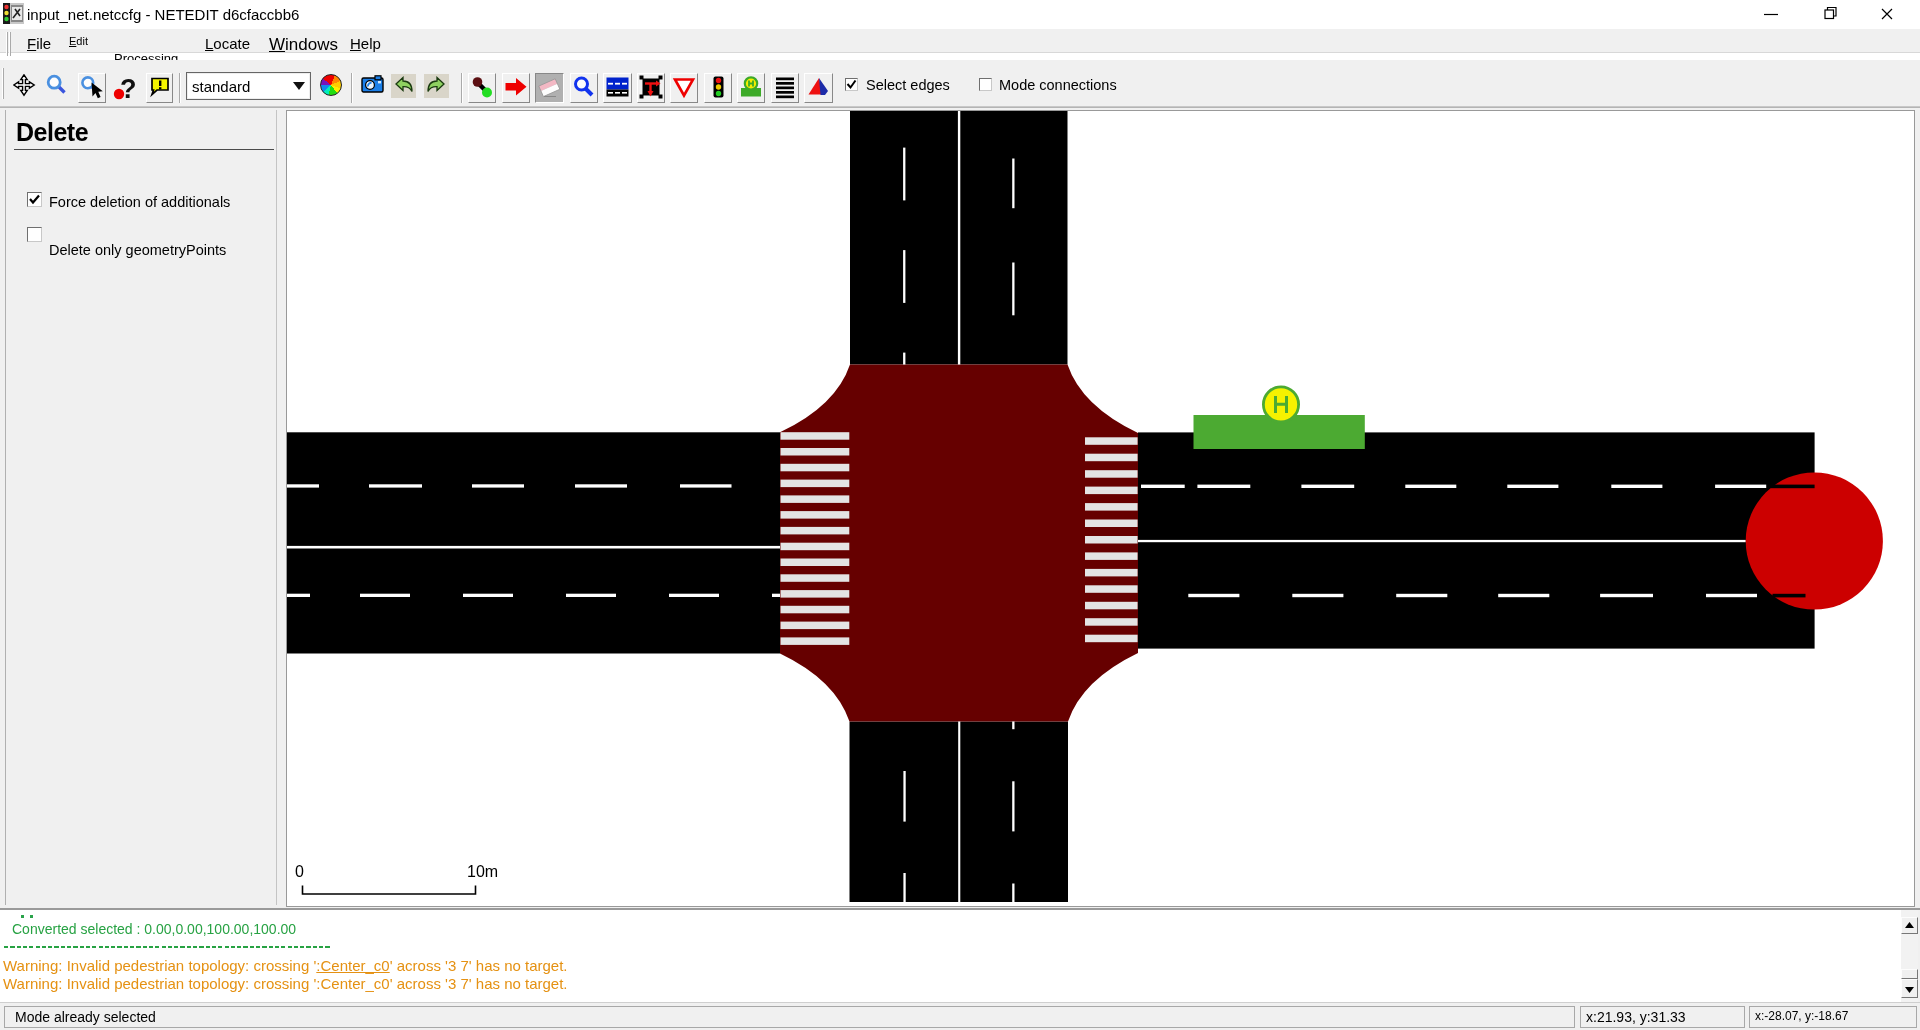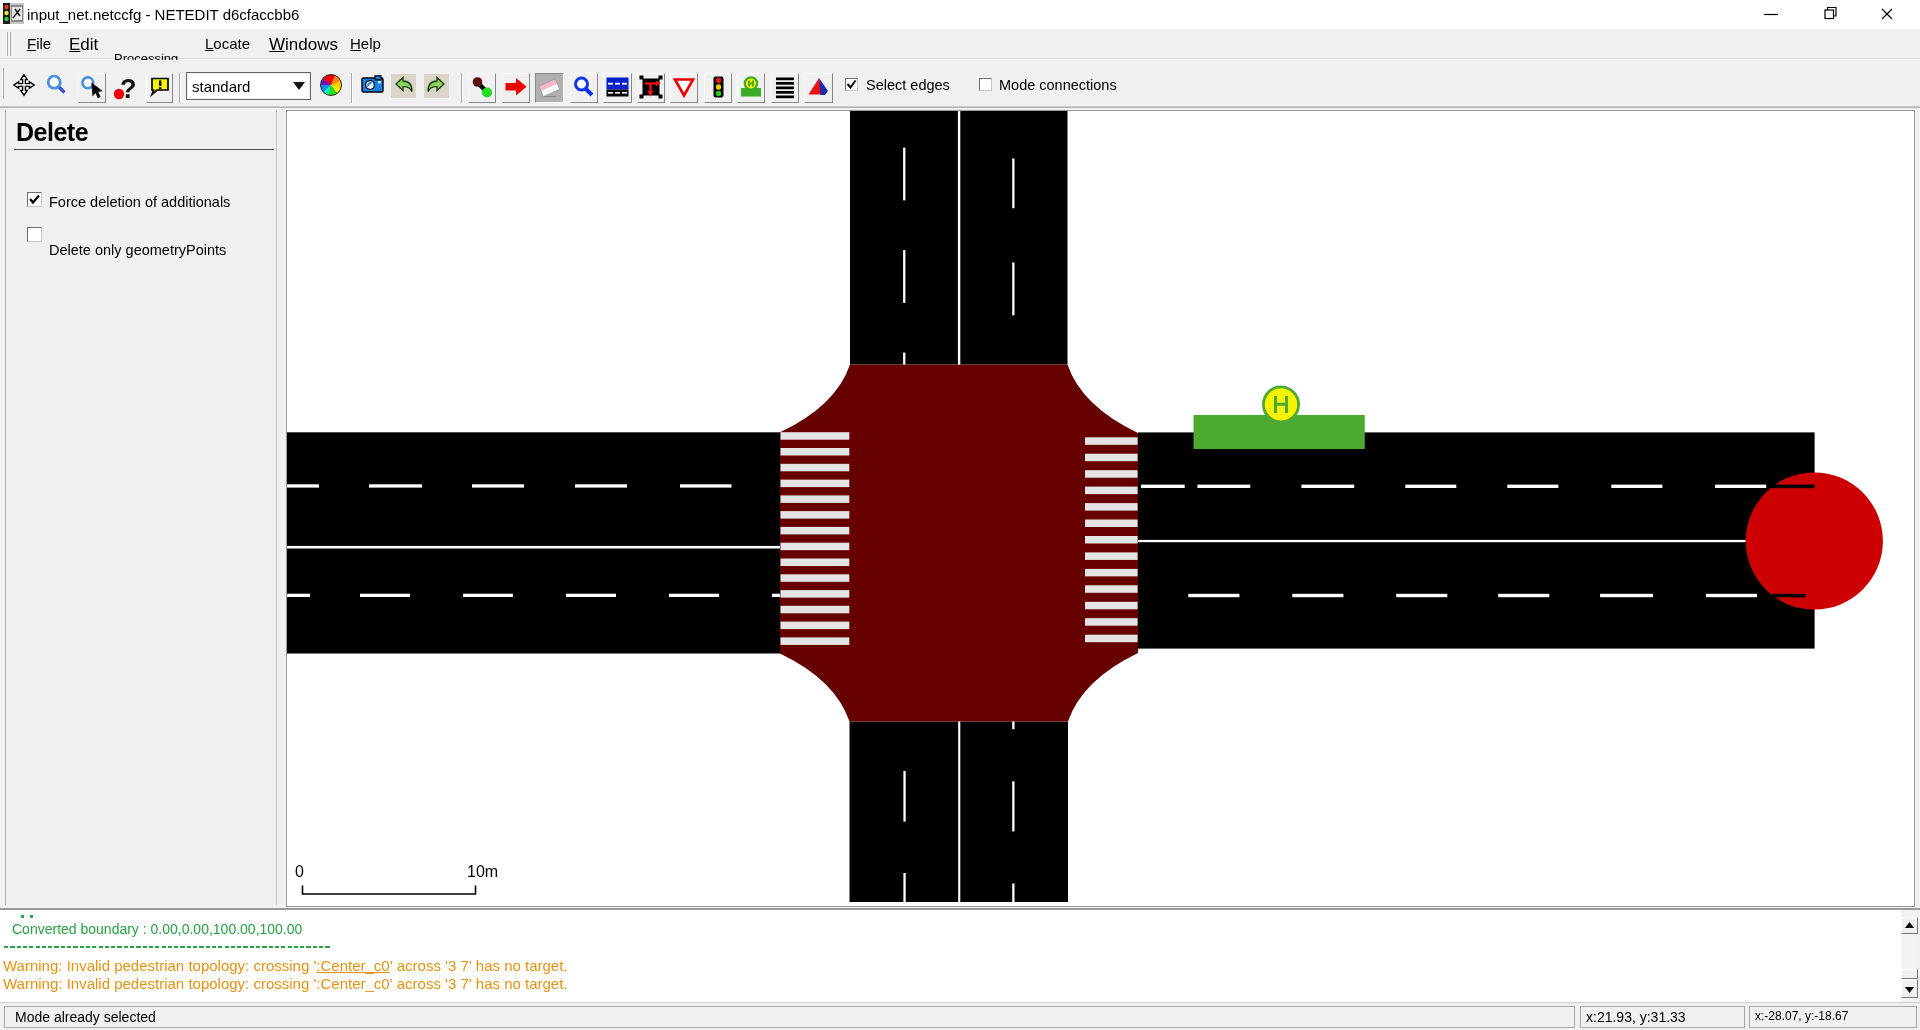--- a/index.html
+++ b/index.html
@@ -26,25 +26,25 @@
   </svg>
   <div class="abs" style="left:27px;top:6px;font-size:15px;letter-spacing:0px">input_net.netccfg - NETEDIT d6cfaccbb6</div>
   <svg class="abs" style="left:1740px;top:0" width="180" height="29" viewBox="0 0 180 29">
     <line x1="24" y1="14.5" x2="38" y2="14.5" stroke="#000" stroke-width="1.2"></line>
     <rect x="85" y="10" width="8.5" height="8.5" fill="none" stroke="#000" stroke-width="1.2"></rect>
     <path d="M87.5 10 V7.5 H96 V16 H93.5" fill="none" stroke="#000" stroke-width="1.2"></path>
     <path d="M142 9 L152 19 M152 9 L142 19" stroke="#000" stroke-width="1.2"></path>
   </svg>
 </div>
 
-<div class="abs" id="menubar" style="left:0;top:29px;width:1920px;height:30px;background:#f0f0f0;border-bottom:1px solid #d8d8d8">
+<div class="abs" id="menubar" style="left:0;top:29px;width:1920px;height:24px;background:#f0f0f0;border-bottom:1px solid #d8d8d8">
   <div class="abs" style="left:6px;top:3px;width:2px;height:24px;border-left:1px solid #fff;border-right:1px solid #aaa"></div>
   <div class="abs" style="left:9px;top:3px;width:2px;height:24px;border-left:1px solid #fff;border-right:1px solid #aaa"></div>
   <div class="abs" style="left:27px;top:6px;font-size:15px"><u>F</u>ile</div>
-  <div class="abs" style="left:69px;top:6px;font-size:17px"><u>E</u>dit</div>
+  <div class="abs" style="left:69px;top:6px;font-size:11px"><u>E</u>dit</div>
   <div class="abs" style="left:114px;top:22px;font-size:13px"><u>P</u>rocessing</div>
   <div class="abs" style="left:205px;top:6px;font-size:15px"><u>L</u>ocate</div>
   <div class="abs" style="left:269px;top:6px;font-size:17px"><u>W</u>indows</div>
   <div class="abs" style="left:350px;top:6px;font-size:15px"><u>H</u>elp</div>
 </div>
 
 <div class="abs" id="toolbar" style="left:0;top:60px;width:1920px;height:47px;background:#f0f0f0;border-bottom:1px solid #c8c8c8">
   <div class="abs" style="left:2px;top:8px;width:2px;height:31px;border-left:1px solid #fff;border-right:1px solid #aaa"></div>
 
   <svg class="abs" style="left:13px;top:14px" width="23" height="23" viewBox="0 0 23 23">
@@ -307,21 +307,21 @@
       <path d="M302.5 884.5 V893 H475.5 V884.5" stroke="#000" stroke-width="1.6" fill="none"></path>
       <text x="295" y="876" font-size="16" fill="#000" font-family="Liberation Sans">0</text>
       <text x="467" y="876" font-size="16" fill="#000" font-family="Liberation Sans">10m</text>
     </svg>
   </div>
 </div>
 
 <div class="abs" id="log" style="left:0;top:908px;width:1920px;height:94px;background:#fff;border-top:2px solid #9a9a9a;overflow:hidden">
   <div class="abs" style="left:21px;top:5px;width:3px;height:3px;background:#2aa34a"></div>
   <div class="abs" style="left:30px;top:5px;width:3px;height:3px;background:#2aa34a"></div>
-  <div class="abs" style="left:12px;top:10.5px;font-size:14px;color:#27a243">Converted boundary : 0.00,0.00,100.00,100.00</div>
+  <div class="abs" style="left:12px;top:10.5px;font-size:14px;color:#27a243">Converted selected : 0.00,0.00,100.00,100.00</div>
   <div class="abs" style="left:4px;top:35.5px;width:328px;height:2.4px;background:repeating-linear-gradient(90deg,#27a243 0 4.2px,transparent 4.2px 6.3px)"></div>
   <div class="abs" style="left:3px;top:46.5px;font-size:15px;color:#e59112">Warning: Invalid pedestrian topology: crossing '<span style="text-decoration:underline">:Center_c0</span>' across '3 7' has no target.</div>
   <div class="abs" style="left:3px;top:64.5px;font-size:15px;color:#e59112">Warning: Invalid pedestrian topology: crossing ':Center_c0' across '3 7' has no target.</div>
 
   <div class="abs" style="left:1901px;top:0;width:17px;height:94px;background:#f2f2f2"></div>
   <div class="abs" style="left:1918px;top:0;width:2px;height:94px;background:#f0f0f0"></div>
   <div class="abs raised" style="left:1901px;top:7px;width:17px;height:17px;border-color:#fdfdfd #777 #777 #fdfdfd"></div>
   <svg class="abs" style="left:1901px;top:7px" width="17" height="17">
       <path d="M8.5 5 L13 11 L4 11 Z" fill="#000"></path>
     </svg>

